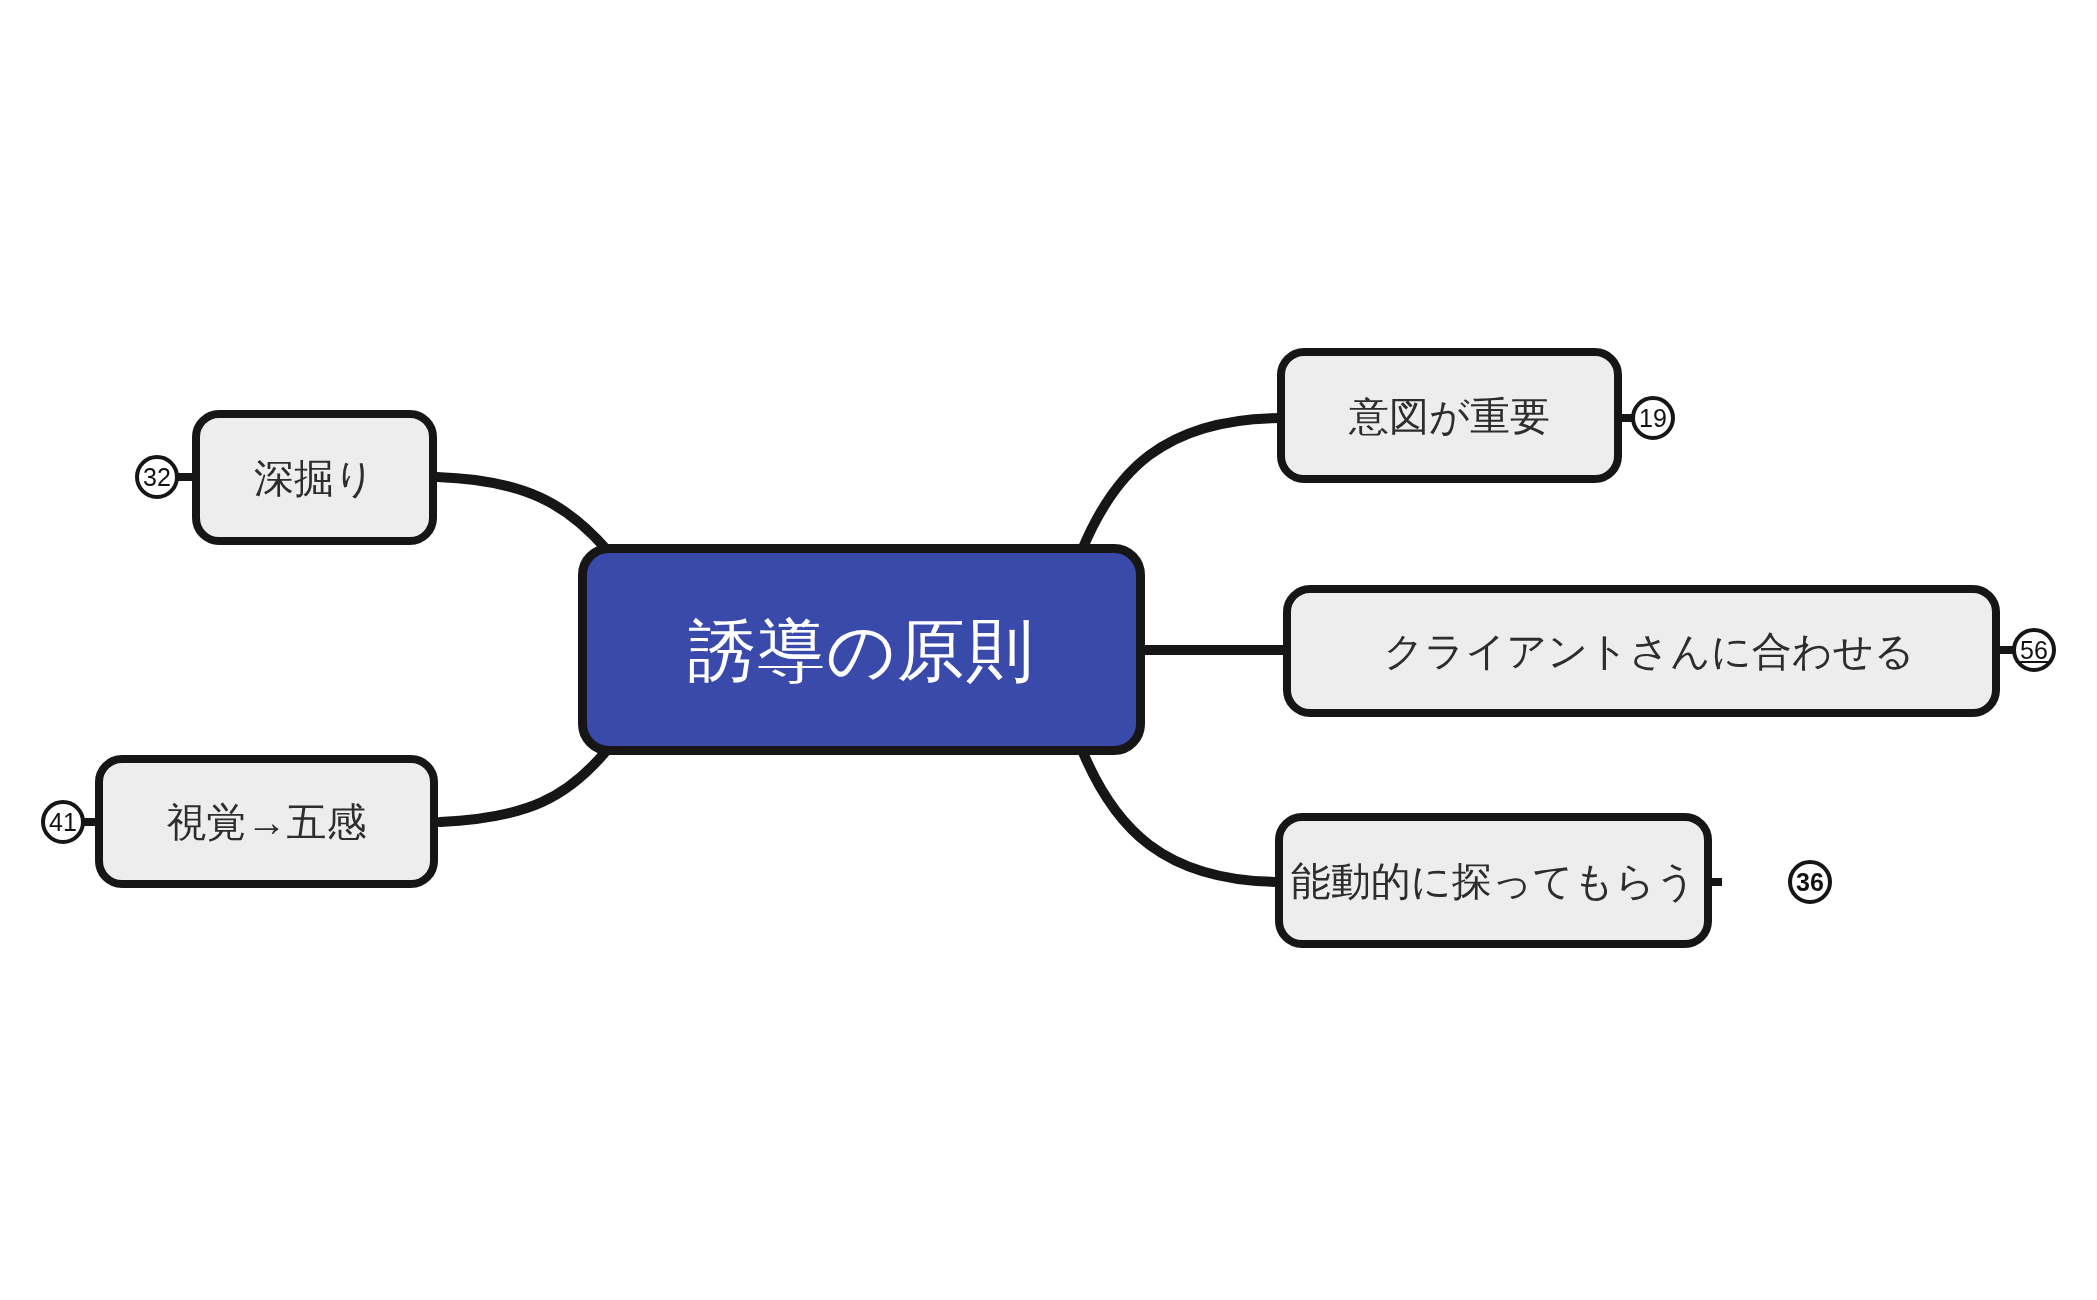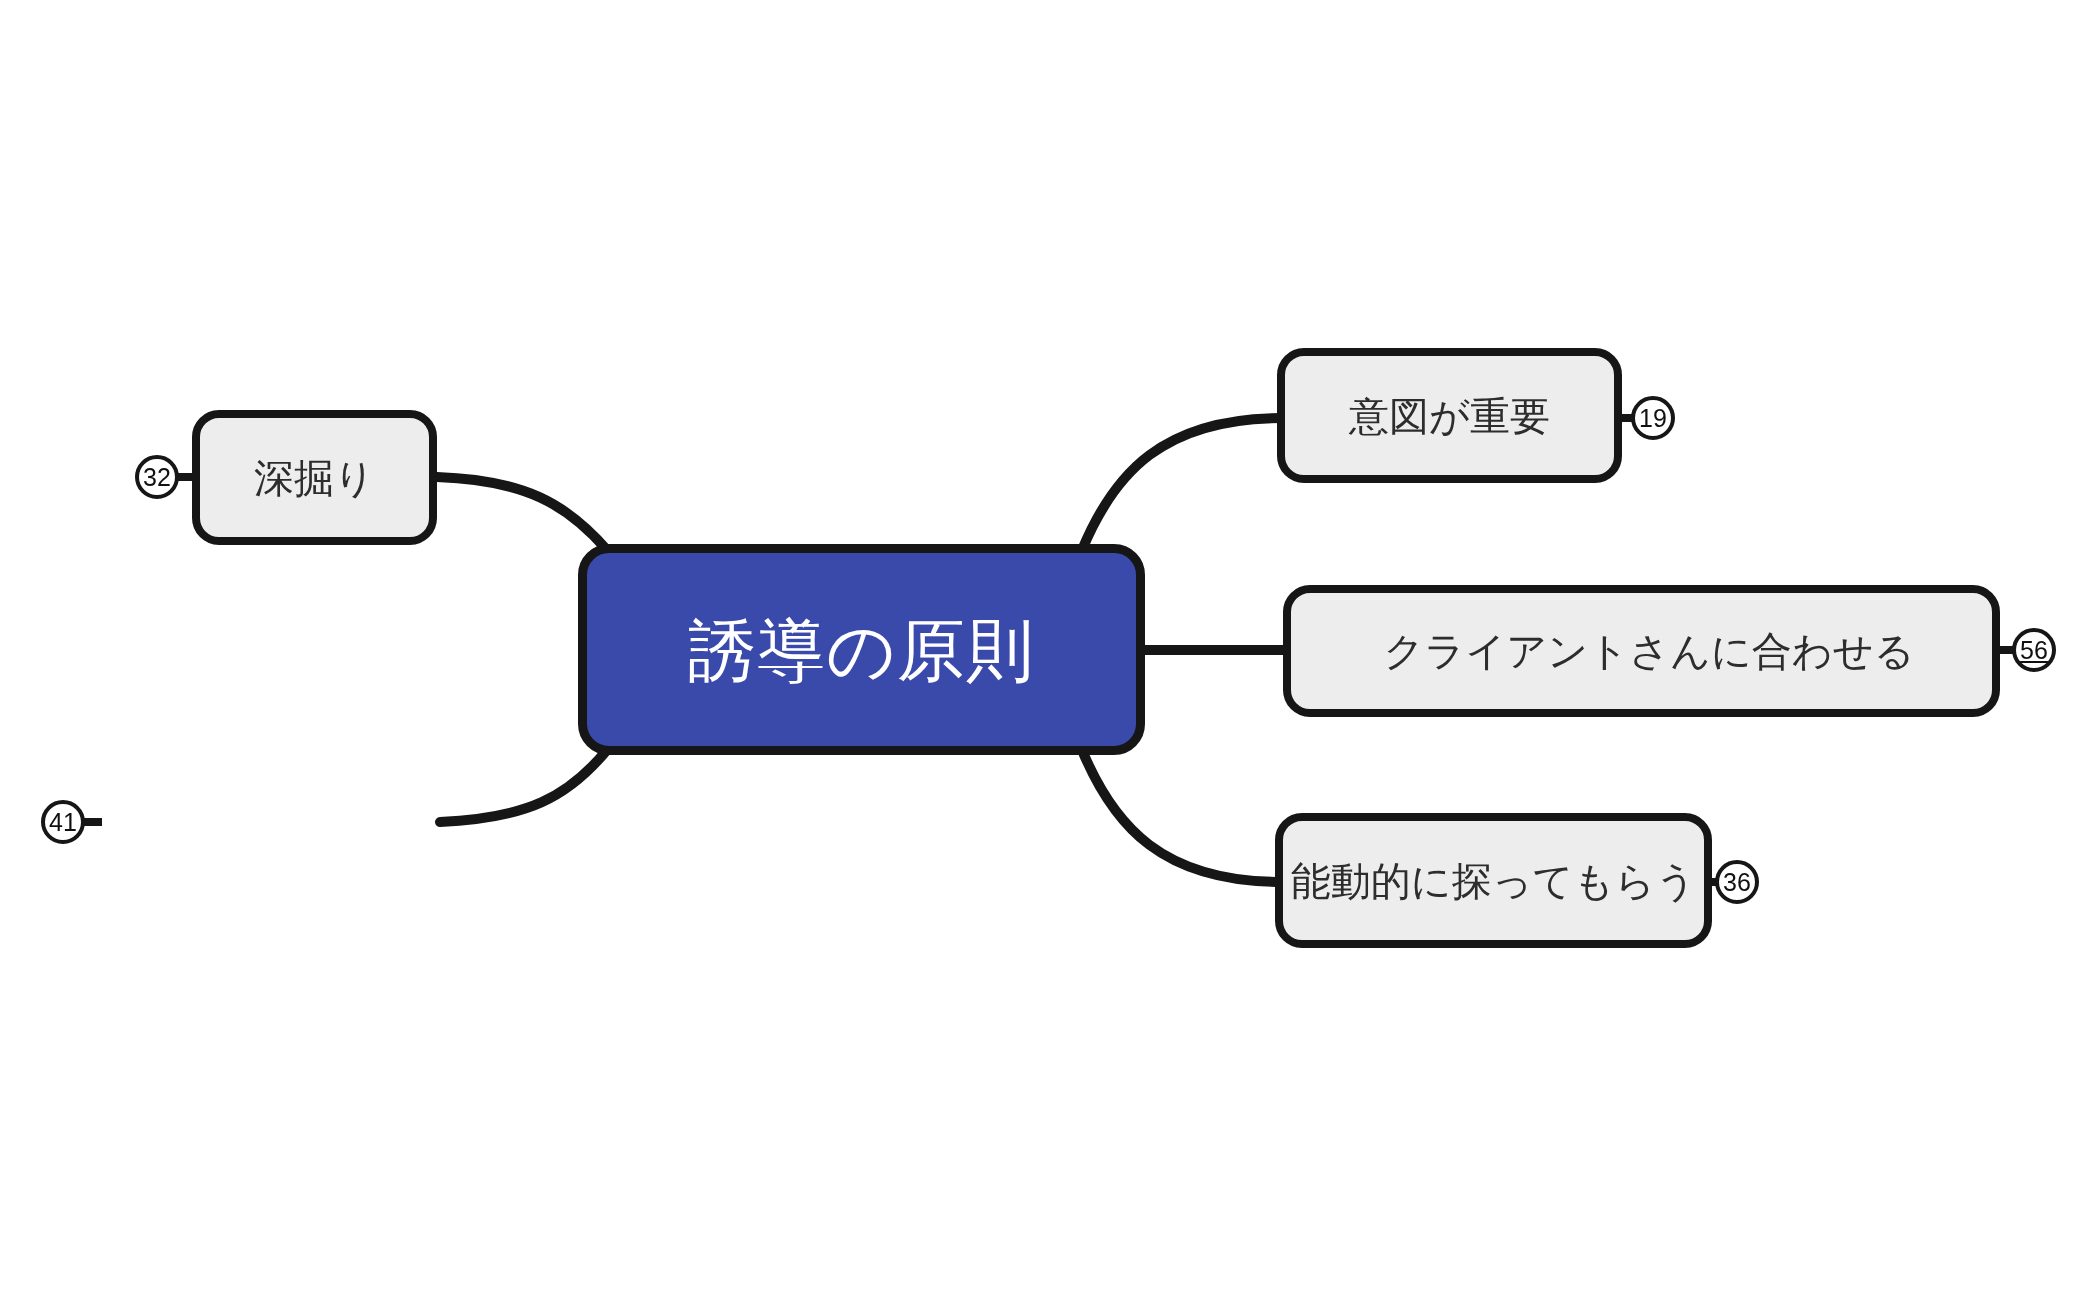--- a/index.html
+++ b/index.html
@@ -87,21 +87,21 @@
     font-size:25px;
     display:flex;
     align-items:center;
     justify-content:center;
     line-height:1;
   }
   .badge-32{left:135px;top:455px;}
   .badge-41{left:41px;top:800px;}
   .badge-19{left:1631px;top:396px;}
   .badge-56{left:2012px;top:628px;text-decoration:underline;}
-  .badge-36{left:1715px;top:860px;}
+  .badge-36{left:1788px;top:860px;font-weight:bold;}
 </style>
 </head>
 <body>
 
 <div class="canvas">
 
   <svg class="connector-layer" viewBox="0 0 2097 1300" xmlns="http://www.w3.org/2000/svg">
     <path class="connector" d="M 437 477 C 525 480 567 504 607 550"></path>
     <path class="connector" d="M 440 822 C 528 818 568 797 607 750"></path>
     <path class="connector" d="M 1082 550 C 1114 473 1163 418 1282 418"></path>
@@ -115,20 +115,23 @@
   </svg>
 
   <div class="node node-root">
     <span>誘導の原則</span>
   </div>
 
   <div class="node node-fukabori">
     <span>深掘り</span>
   </div>
 
+  <div class="node node-shikaku">
+    <span>視覚→五感</span>
+  </div>
 
   <div class="node node-ito">
     <span>意図が重要</span>
   </div>
 
   <div class="node node-client">
     <span>クライアントさんに合わせる</span>
   </div>
 
   <div class="node node-nodo">

